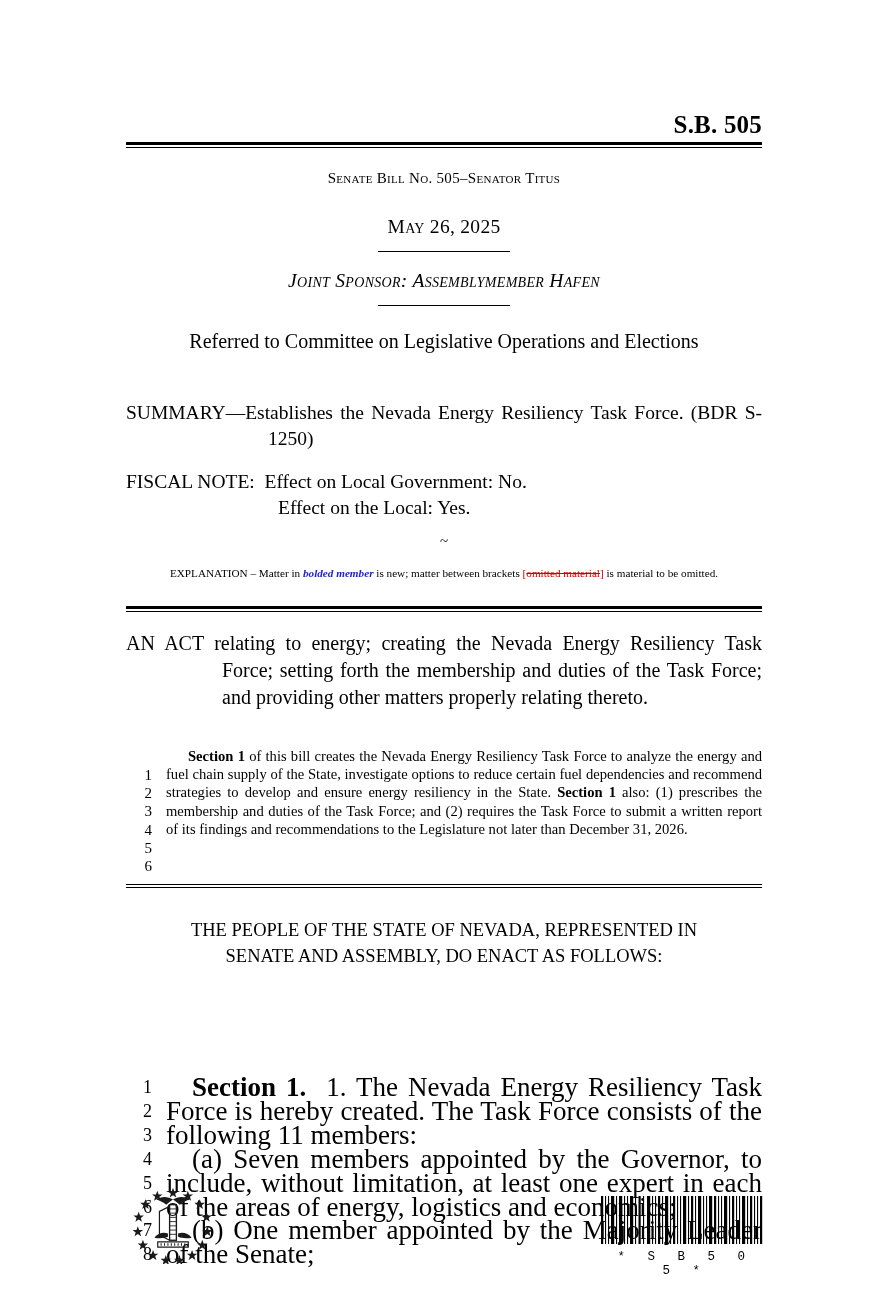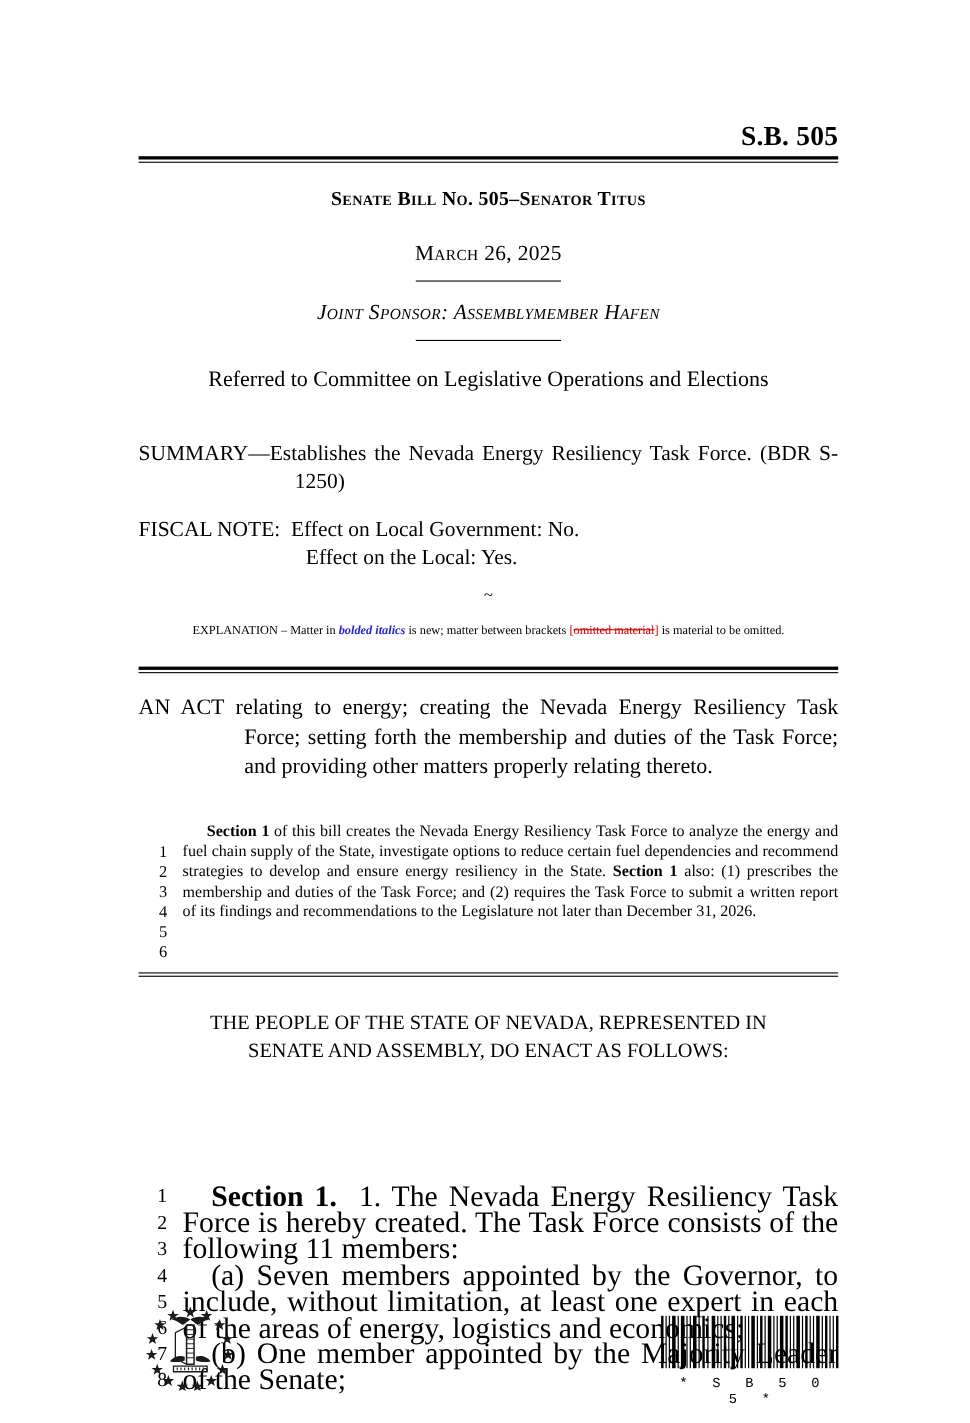--- a/index.html
+++ b/index.html
@@ -53,23 +53,22 @@
   .rule-thin-thin::after {
     content: "";
     display: block;
     border-top: 1.4px solid #000;
   }
 
   
   #title-block { top: 170px; text-align: center; }
   .smallcaps {
     font-variant: small-caps;
-    font-size: 18px;
+    font-size: 15px;
     letter-spacing: 0.3px;
-    font-weight: bold;
   }
   .date-line {
     font-variant: small-caps;
     font-size: 19.5px;
     margin-top: 29px;
     letter-spacing: 0.3px;
   }
   .short-rule {
     width: 132px;
     margin: 13px auto 0 auto;
@@ -249,40 +248,40 @@
 
 <div class="page">
 
   <div class="col" id="bill-number-header">
     <div class="bill-number">S.B. 505</div>
     <div class="rule-thick-thin"></div>
   </div>
 
   <div class="col" id="title-block">
     <div class="smallcaps">Senate Bill No. 505–Senator Titus</div>
-    <div class="date-line">March 26, 2025</div>
+    <div class="date-line">May 26, 2025</div>
     <div class="short-rule"></div>
     <div class="joint-sponsor">Joint Sponsor: Assemblymember Hafen</div>
     <div class="short-rule"></div>
     <div class="referred">Referred to Committee on Legislative Operations and Elections</div>
   </div>
 
   <div class="col" id="summary-block">
     <div class="hang"><span class="lead">SUMMARY—</span><span class="summary-body">Establishes the Nevada Energy Resiliency Task Force.  (BDR S-1250)</span></div>
   </div>
 
   <div class="col" id="fiscal-block">
     <div class="fiscal-line"><span>FISCAL NOTE:</span>&nbsp; <span>Effect on Local Government: No.</span></div>
     <div class="fiscal-sub">Effect on the Local: Yes.</div>
   </div>
 
   <div class="col" id="tilde-mark">~</div>
 
   <div class="col" id="explanation-block">
-    <div class="explanation"><span>EXPLANATION – Matter in </span><span class="expl-new">bolded italics</span><span> is new; matter between brackets </span><span class="expl-brk">[</span><span class="expl-omit">omitted material</span><span class="expl-brk">]</span><span> is material to be omitted.</span></div>
+    <div class="explanation"><span>EXPLANATION – Matter in </span><span class="expl-new">bolded member</span><span> is new; matter between brackets </span><span class="expl-brk">[</span><span class="expl-omit">omitted material</span><span class="expl-brk">]</span><span> is material to be omitted.</span></div>
   </div>
 
   <div class="col" id="divider-top">
     <div class="rule-thick-thin"></div>
   </div>
 
   <div class="col" id="an-act-block">
     <div class="an-act"><span>AN ACT</span> <span>relating to energy; creating the Nevada Energy Resiliency Task Force; setting forth the membership and duties of the Task Force; and providing other matters properly relating thereto.</span></div>
   </div>
 

